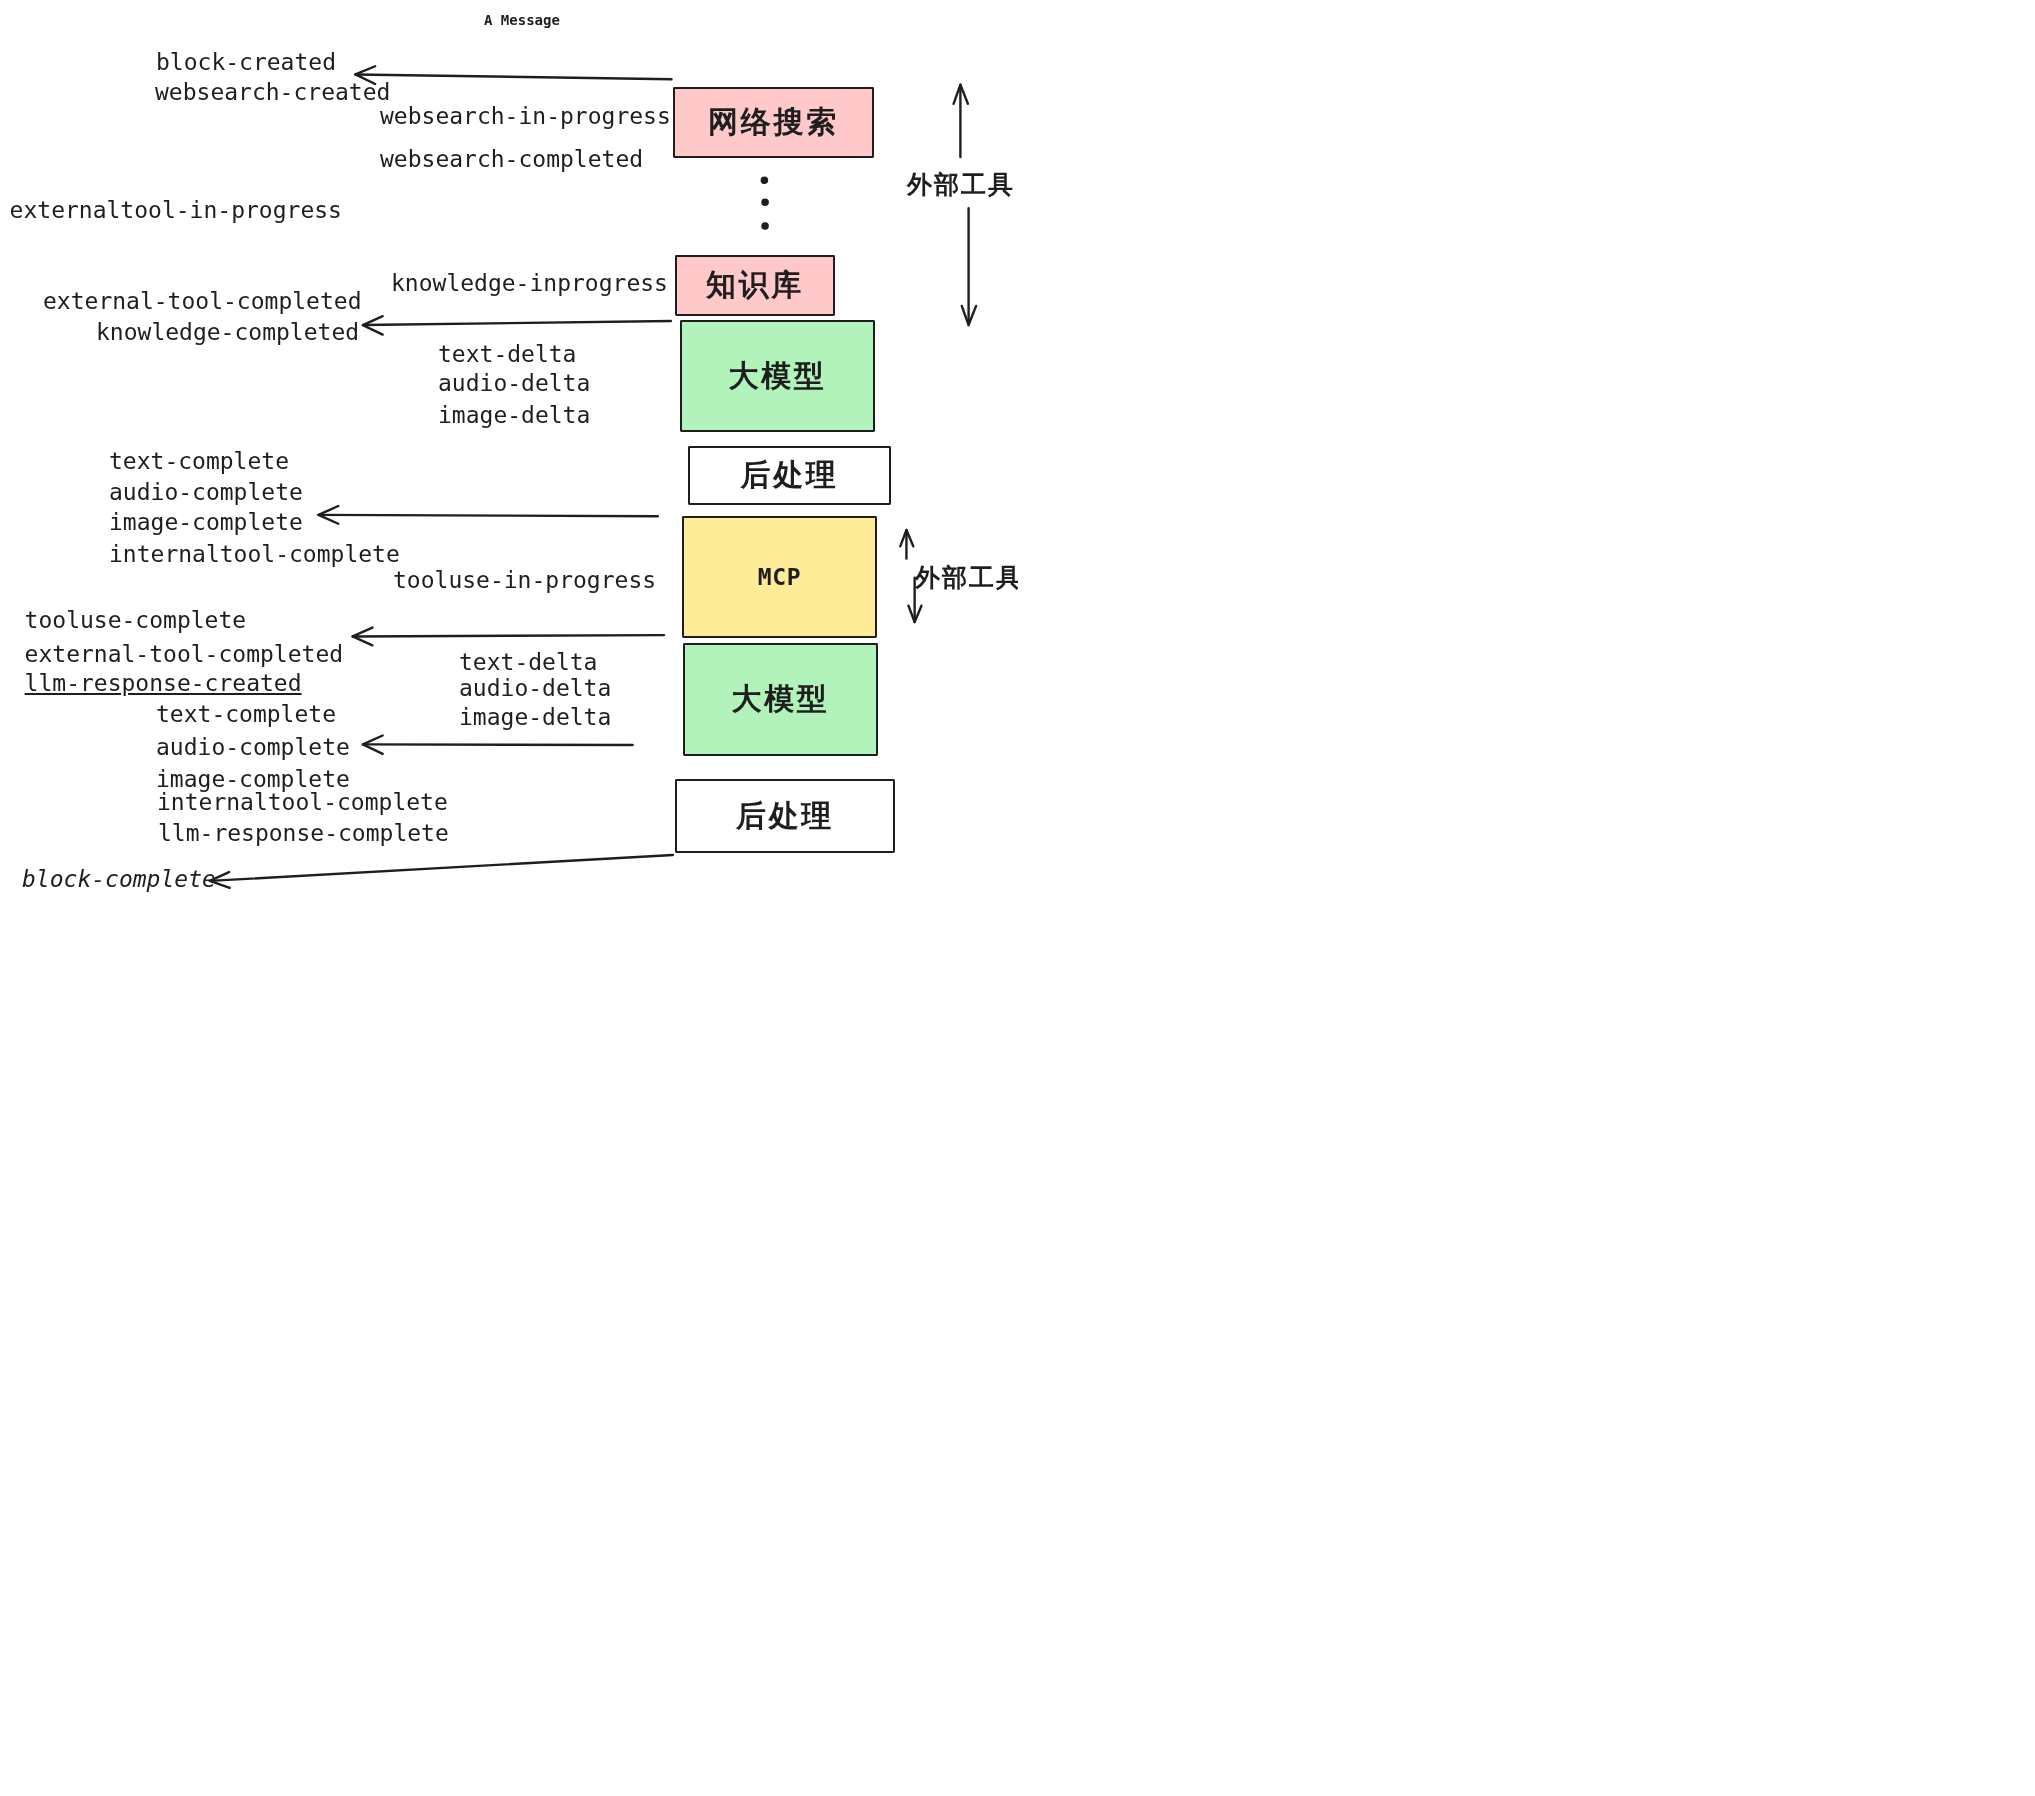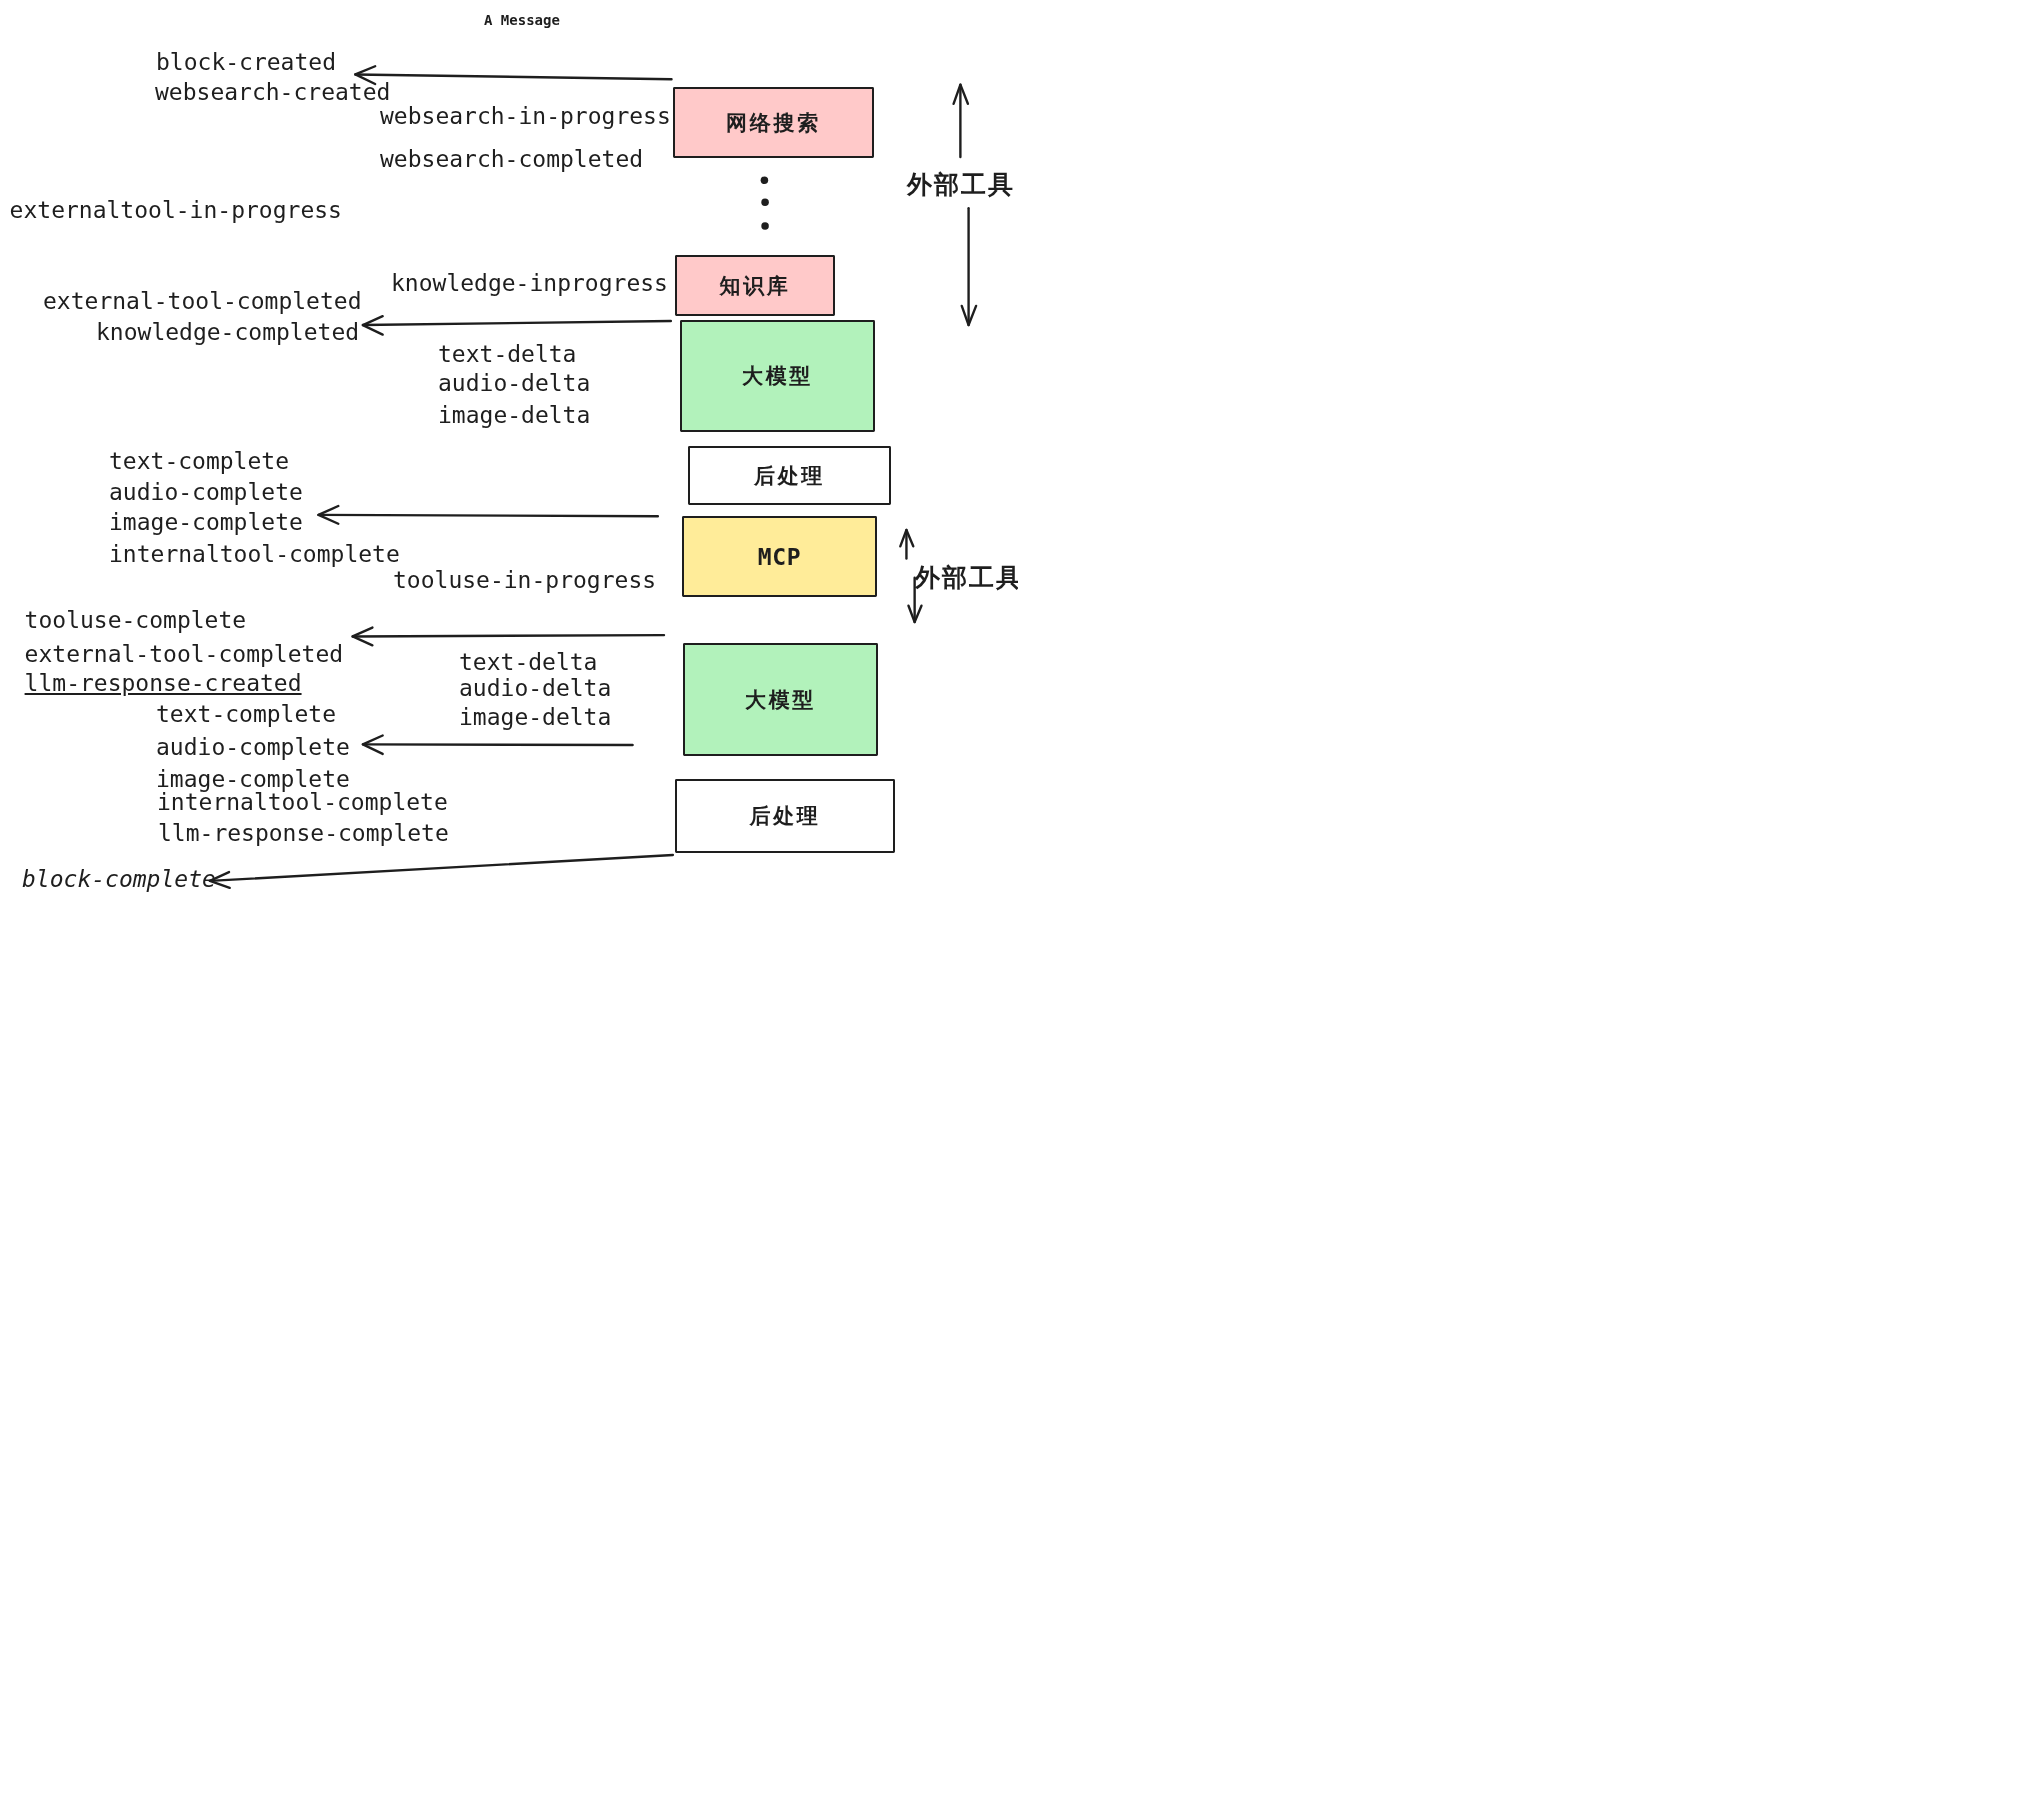--- a/index.html
+++ b/index.html
@@ -29,21 +29,21 @@
     position:absolute;
     border:2.7px solid #1e1e1e;
     border-radius:1.4px;
     display:flex;
     align-items:center;
     justify-content:center;
     box-sizing:border-box;
   }
   .box-label{
     font-family:"DejaVu Sans", sans-serif;
-    font-size:21px;
+    font-size:30px;
     font-weight:600;
     letter-spacing:2.7px;
   }
   .box-label.mono{
     font-family:"DejaVu Sans Mono", monospace;
     font-size:23px;
     letter-spacing:0.7px;
   }
   .side-label{
     position:absolute;
@@ -112,21 +112,21 @@
   </div>
   <div class="box" style="left: 675px; top: 255px; width: 160px; height: 61px; background-color: rgb(255, 201, 201);">
     <span class="box-label">知识库</span>
   </div>
   <div class="box" style="left: 680px; top: 320px; width: 195px; height: 112px; background-color: rgb(178, 242, 187);">
     <span class="box-label">大模型</span>
   </div>
   <div class="box" style="left: 688px; top: 446px; width: 203px; height: 59px; background-color: rgb(255, 255, 255);">
     <span class="box-label">后处理</span>
   </div>
-  <div class="box" style="left: 682px; top: 516px; width: 195px; height: 81px; background-color: rgb(255, 236, 153);">
+  <div class="box" style="left: 682px; top: 516px; width: 195px; height: 122px; background-color: rgb(255, 236, 153);">
     <span class="box-label mono">MCP</span>
   </div>
   <div class="box" style="left: 683px; top: 643px; width: 195px; height: 113px; background-color: rgb(178, 242, 187);">
     <span class="box-label">大模型</span>
   </div>
   <div class="box" style="left: 675px; top: 779px; width: 220px; height: 74px; background-color: rgb(255, 255, 255);">
     <span class="box-label">后处理</span>
   </div>
 
   <div class="side-label" style="left:907px;top:168px;">外部工具</div>

